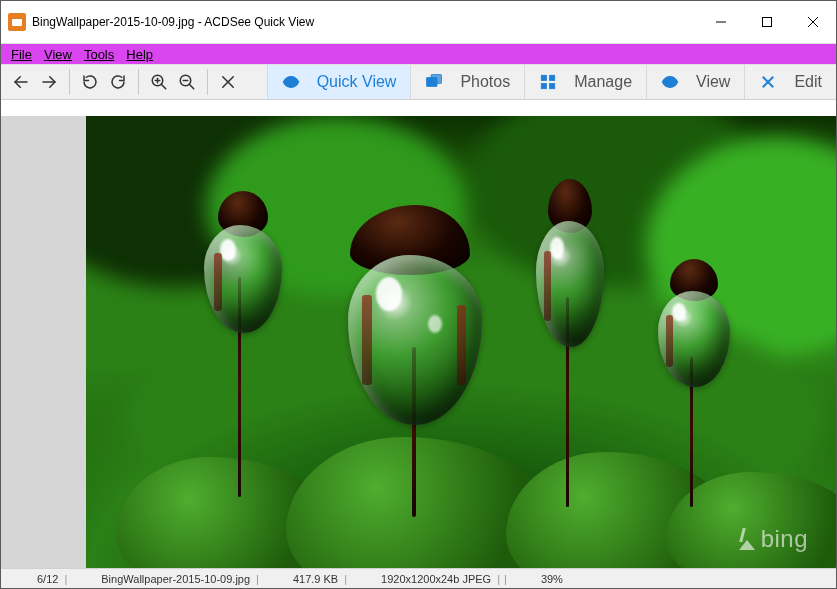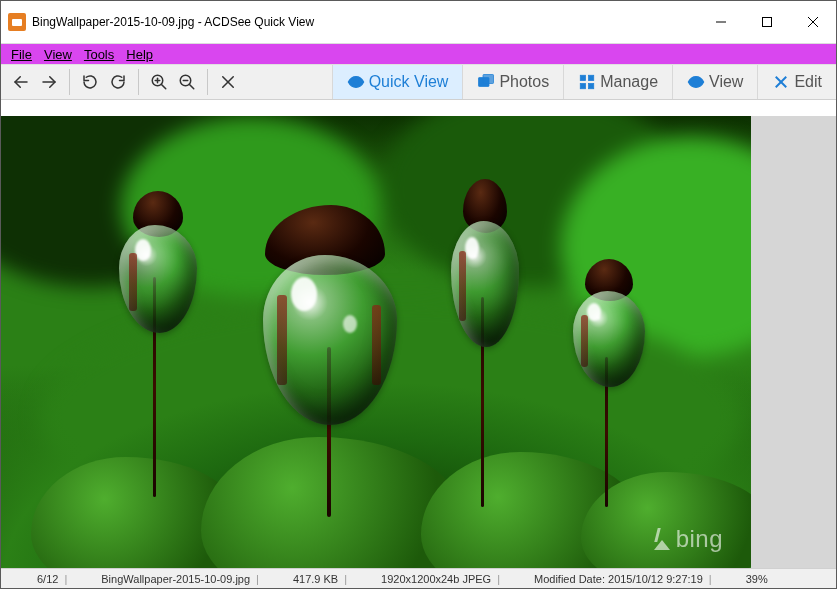--- a/index.html
+++ b/index.html
@@ -16,27 +16,27 @@
   
   .menubar { height: 20px; display: flex; align-items: center; padding: 0 4px; background: #d946ef; font-size: 13px; }
   .menu-item-full { padding: 1px 6px; }
   
   .toolbar { height: 36px; display: flex; align-items: stretch; background: #f0f0f0; border-top: 1px solid #e0e0e0; border-bottom: 1px solid #d0d0d0; }
   .tool-group { display: flex; align-items: center; padding: 0 6px; }
   .sep { width: 1px; background: #c8c8c8; margin: 4px 0; }
   .tool-btn { width: 28px; height: 28px; display: flex; align-items: center; justify-content: center; border-radius: 2px; }
   .tool-btn svg { width: 18px; height: 18px; stroke: #333; stroke-width: 2; fill: none; stroke-linecap: round; stroke-linejoin: round; }
   .mode-tabs { display: flex; margin-left: auto; align-items: stretch; }
-  .mode-tab { display: flex; align-items: center; gap: 4px; padding: 0 14px; font-size: 16px; color: #555; border-left: 1px solid #d8d8d8; }
+  .mode-tab { display: flex; align-items: center; gap: 17px; padding: 0 14px; font-size: 16px; color: #555; border-left: 1px solid #d8d8d8; }
   .mode-tab.active { background: #dceeff; color: #1e7fd6; }
   .mode-tab svg { width: 18px; height: 18px; }
   .mode-tab.active svg { stroke: #1e7fd6; fill: #1e7fd6; }
   .mode-tab:not(.active) svg { stroke: #1e7fd6; fill: #1e7fd6; }
   
-  .viewport { flex: 1; background: #d6d6d6; display: flex; align-items: center; justify-content: flex-start; overflow: hidden; margin-top: 16px; }
+  .viewport { flex: 1; background: #d6d6d6; display: flex; align-items: center; justify-content: flex-end; overflow: hidden; margin-top: 16px; }
   .image-surface { width: 750px; height: 470px; position: relative; overflow: hidden; background: linear-gradient(180deg,#0a2a00 0%,#1d5a0a 15%,#2b8016 35%,#2b8016 55%,#1a5a0a 80%,#0e3004 100%); }
   .blur-layer { position: absolute; inset: 0; filter: blur(10px); }
   .blob { position: absolute; border-radius: 50%; }
   .foreground { position: absolute; left: 0; right: 0; bottom: 0; height: 42%; background: radial-gradient(ellipse at 50% 100%, #0c3006 0%, #145008 30%, #1e6a10 50%, #2b8016 70%, rgba(43,128,22,0) 100%); }
   .moss { position: absolute; border-radius: 45% 55% 50% 50% / 55% 45% 55% 45%; background: radial-gradient(circle at 35% 30%, #4fae2e, #1d5a0a 70%); }
   
   .stalk { position: absolute; width: 3px; background: linear-gradient(180deg,#1a0500 0%, #3a0d00 50%, #1a0500 100%); border-radius: 2px; }
   .cap { position: absolute; background: radial-gradient(ellipse at 40% 25%, #5a2a12 0%, #1a0500 55%, #000 100%); }
   .drop { position: absolute; background: radial-gradient(circle at 35% 28%, rgba(255,255,255,0.95) 0%, rgba(200,240,200,0.55) 12%, rgba(80,180,70,0.55) 35%, rgba(30,90,20,0.7) 60%, rgba(10,40,8,0.85) 85%); box-shadow: inset -8px -12px 20px rgba(0,0,0,0.4), inset 6px 8px 14px rgba(255,255,255,0.5), 0 2px 6px rgba(0,0,0,0.3); }
   .drop .hl { position: absolute; background: rgba(255,255,255,0.9); border-radius: 50%; filter: blur(1px); }
@@ -240,21 +240,17 @@
 
   <div class="statusbar">
     <span class="status-seg">6/12</span>
     <span class="status-sep">|</span>
     <span class="status-seg">BingWallpaper-2015-10-09.jpg</span>
     <span class="status-sep">|</span>
     <span class="status-seg">417.9 KB</span>
     <span class="status-sep">|</span>
     <span class="status-seg">1920x1200x24b JPEG</span>
     <span class="status-sep">|</span>
-    <span class="status-seg">
-      <span>Modified Date:</span>
-      <span>2015/10/12 9:27:19</span>
-    </span>
     <span class="status-sep">|</span>
     <span class="status-seg">39%</span>
   </div>
 
 </div>
 
 </body></html>

